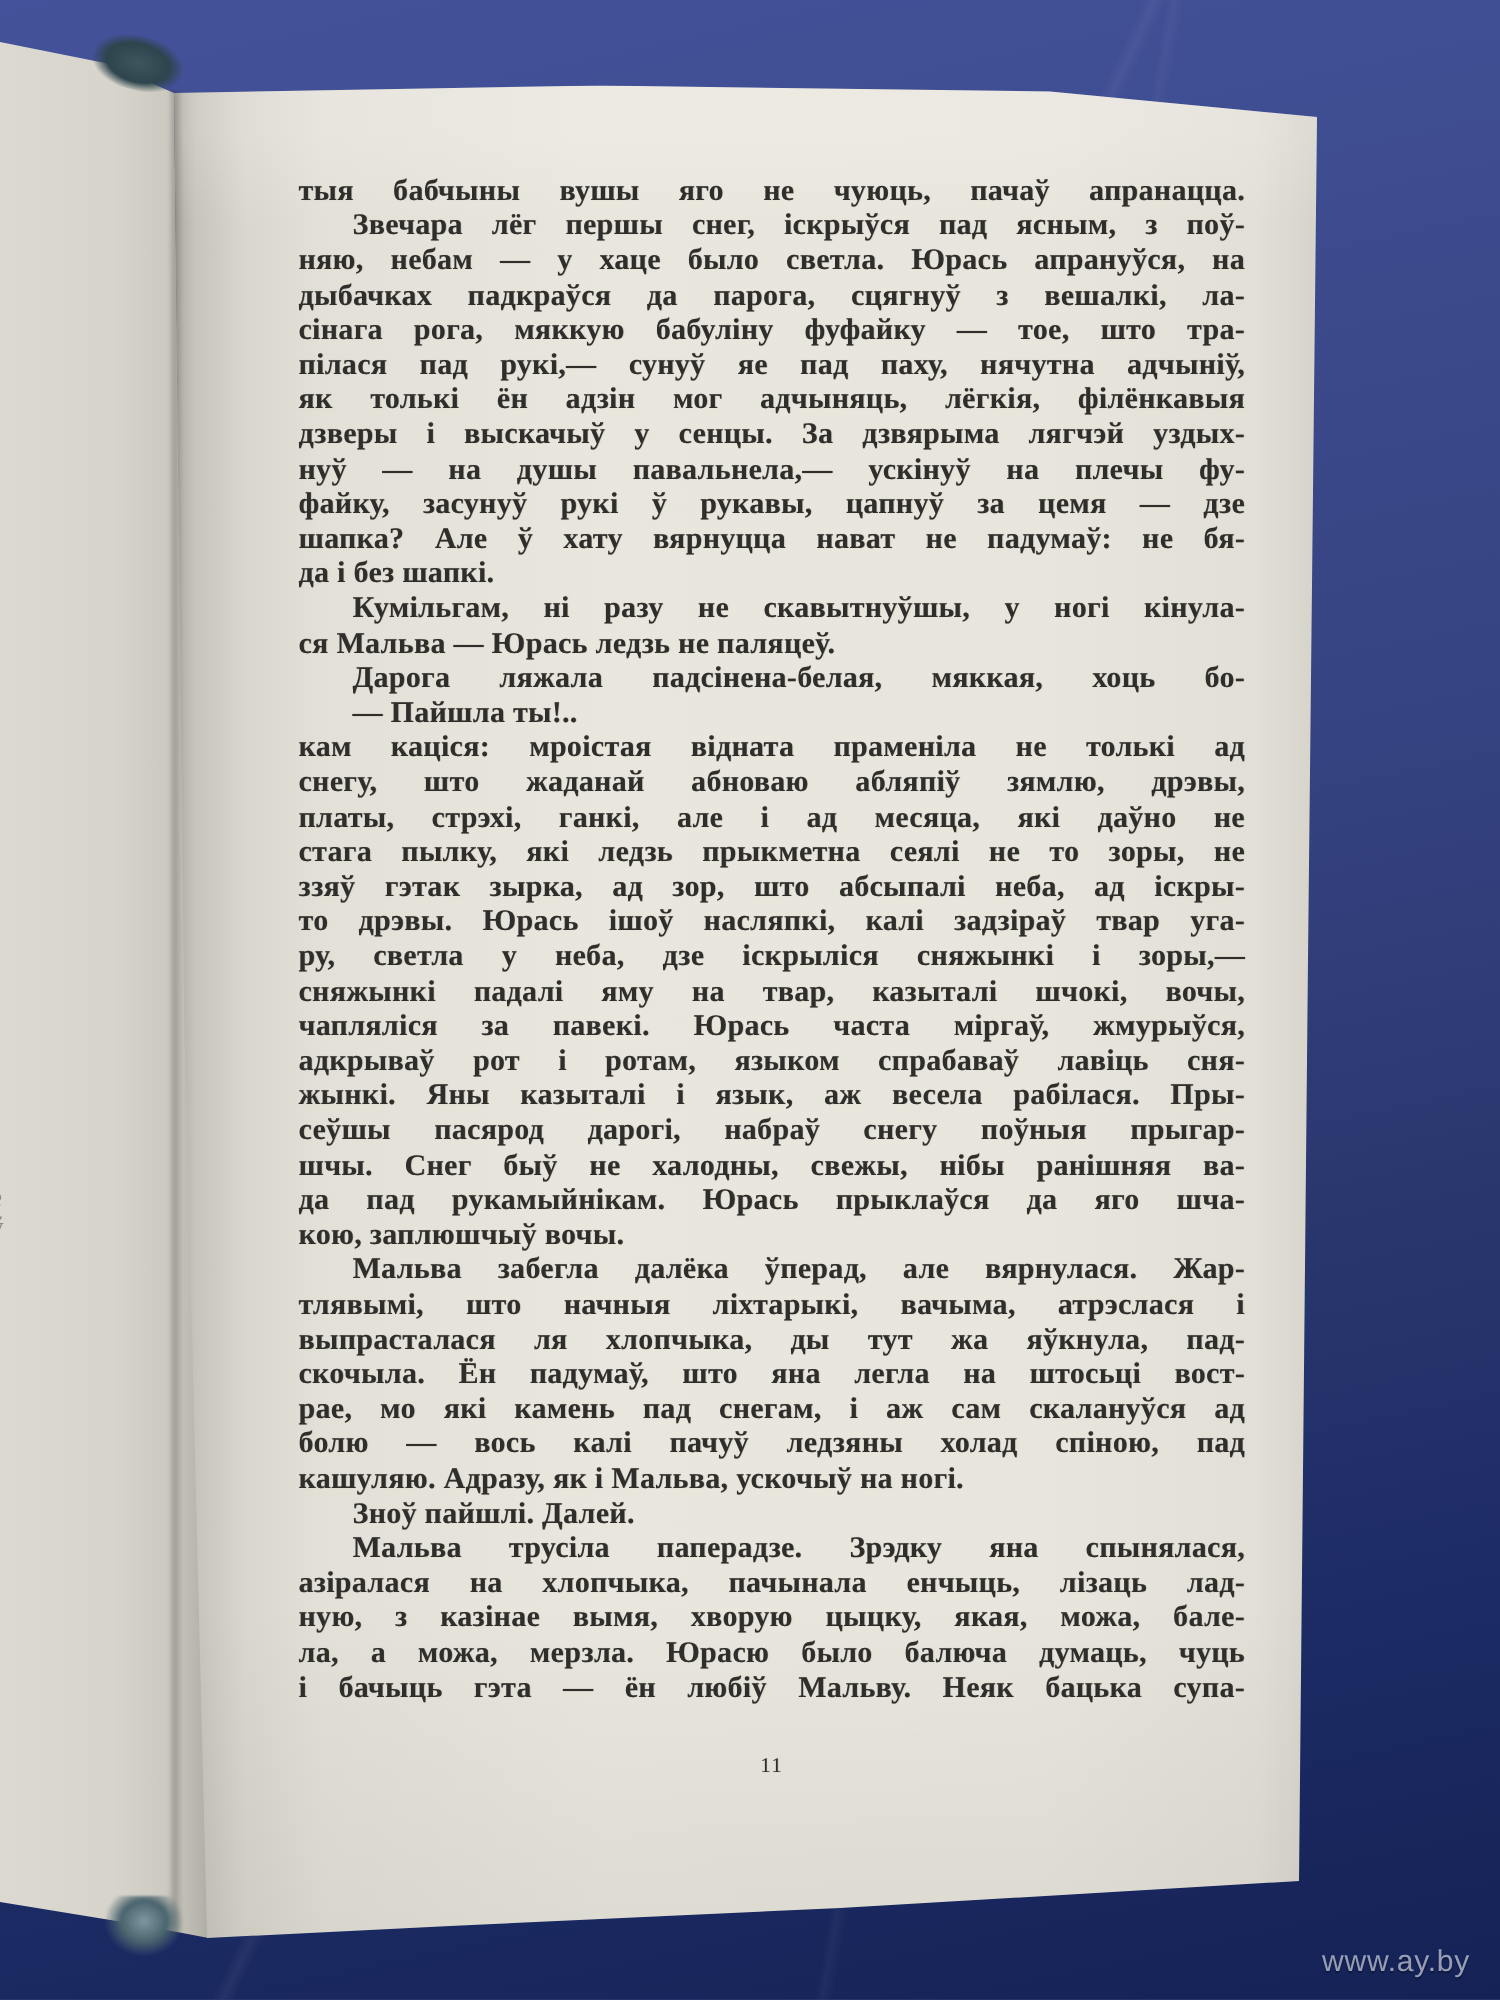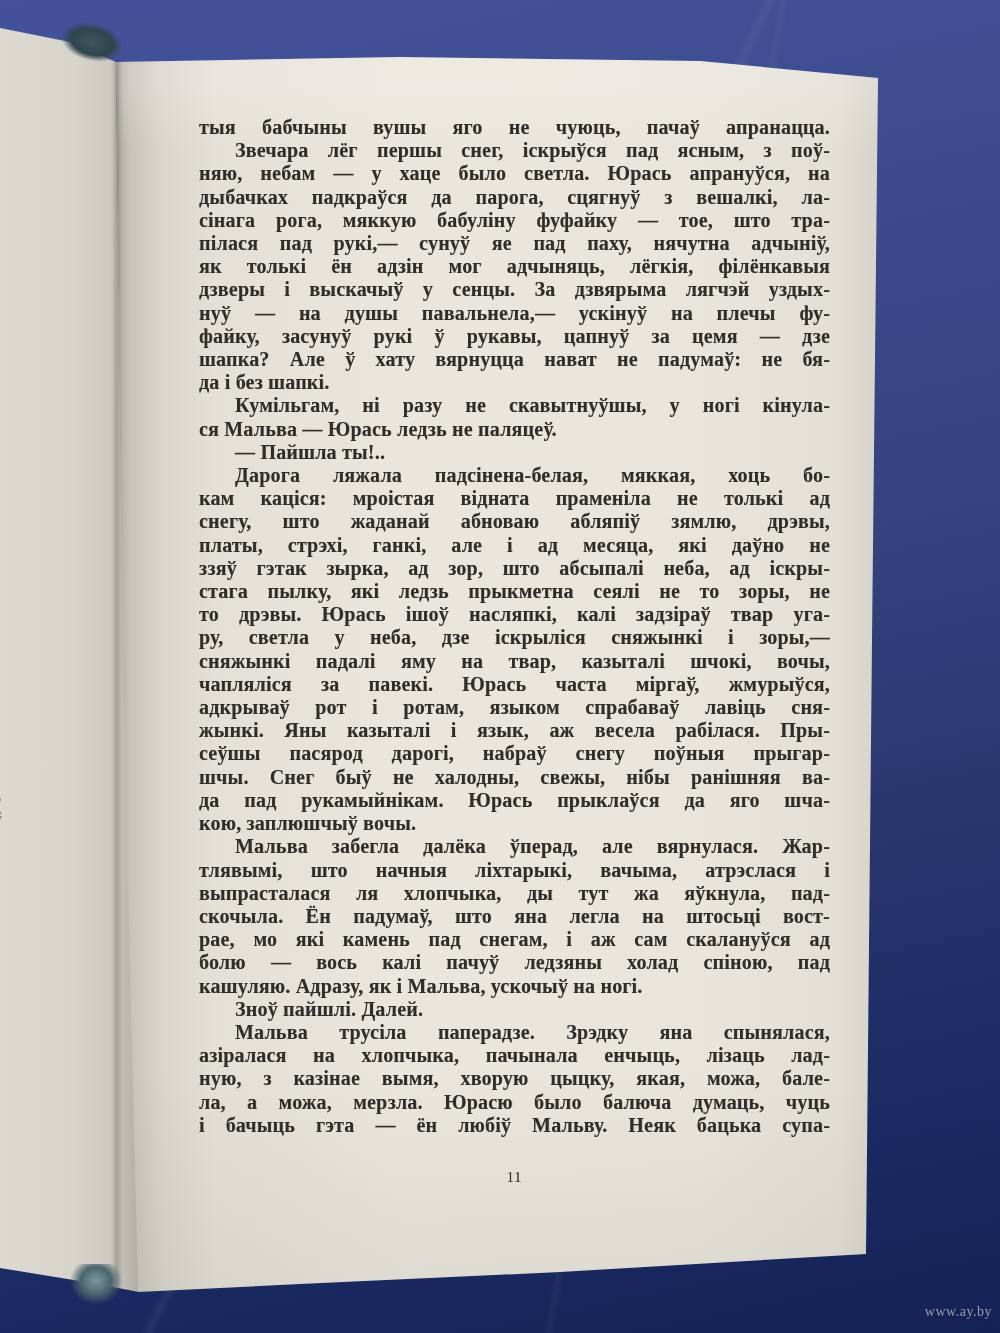--- a/index.html
+++ b/index.html
@@ -69,23 +69,23 @@
   }
   .edge-frag{
     position:absolute;left:-7px;width:16px;
     font-size:19px;color:rgba(72,70,64,0.55);
   }
   .frag1{top:606px;}
   .frag2{top:722px;}
   .frag3{top:788px;}
   .frag4{top:808px;}
   .watermark{
-    position:absolute;right:8px;bottom:13px;
-    font-family:Liberation Serif, serif;
-    font-size:14px;letter-spacing:0.5px;
+    position:absolute;right:20px;bottom:13px;
+    font-family:Liberation Sans, sans-serif;
+    font-size:20px;letter-spacing:0.5px;
     color:rgba(188,193,210,0.78);
     text-shadow:0 1px 1px rgba(0,0,0,0.35);
   }
 </style>
 </head>
 <body>
 
 <div class="scene">
 
   <div class="left-page"></div>
@@ -110,27 +110,27 @@
       <div class="line just">сінага рога, мяккую бабуліну фуфайку — тое, што тра-</div>
       <div class="line just">пілася пад рукі,— сунуў яе пад паху, нячутна адчыніў,</div>
       <div class="line just">як толькі ён адзін мог адчыняць, лёгкія, філёнкавыя</div>
       <div class="line just">дзверы і выскачыў у сенцы. За дзвярыма лягчэй уздых-</div>
       <div class="line just">нуў — на душы павальнела,— ускінуў на плечы фу-</div>
       <div class="line just">файку, засунуў рукі ў рукавы, цапнуў за цемя — дзе</div>
       <div class="line just">шапка? Але ў хату вярнуцца нават не падумаў: не бя-</div>
       <div class="line">да і без шапкі.</div>
       <div class="line indent just">Кумільгам, ні разу не скавытнуўшы, у ногі кінула-</div>
       <div class="line">ся Мальва — Юрась ледзь не паляцеў.</div>
+      <div class="line indent just">Дарога ляжала падсінена-белая, мяккая, хоць бо-</div>
       <div class="line indent">— Пайшла ты!..</div>
-      <div class="line indent just">Дарога ляжала падсінена-белая, мяккая, хоць бо-</div>
       <div class="line just">кам каціся: мроістая відната праменіла не толькі ад</div>
       <div class="line just">снегу, што жаданай абноваю абляпіў зямлю, дрэвы,</div>
       <div class="line just">платы, стрэхі, ганкі, але і ад месяца, які даўно не</div>
+      <div class="line just">стага пылку, які ледзь прыкметна сеялі не то зоры, не</div>
       <div class="line just">ззяў гэтак зырка, ад зор, што абсыпалі неба, ад іскры-</div>
-      <div class="line just">стага пылку, які ледзь прыкметна сеялі не то зоры, не</div>
       <div class="line just">то дрэвы. Юрась ішоў насляпкі, калі задзіраў твар уга-</div>
       <div class="line just">ру, светла у неба, дзе іскрыліся сняжынкі і зоры,—</div>
       <div class="line just">сняжынкі падалі яму на твар, казыталі шчокі, вочы,</div>
       <div class="line just">чапляліся за павекі. Юрась часта міргаў, жмурыўся,</div>
       <div class="line just">адкрываў рот і ротам, языком спрабаваў лавіць сня-</div>
       <div class="line just">жынкі. Яны казыталі і язык, аж весела рабілася. Пры-</div>
       <div class="line just">сеўшы пасярод дарогі, набраў снегу поўныя прыгар-</div>
       <div class="line just">шчы. Снег быў не халодны, свежы, нібы ранішняя ва-</div>
       <div class="line just">да пад рукамыйнікам. Юрась прыклаўся да яго шча-</div>
       <div class="line">кою, заплюшчыў вочы.</div>

